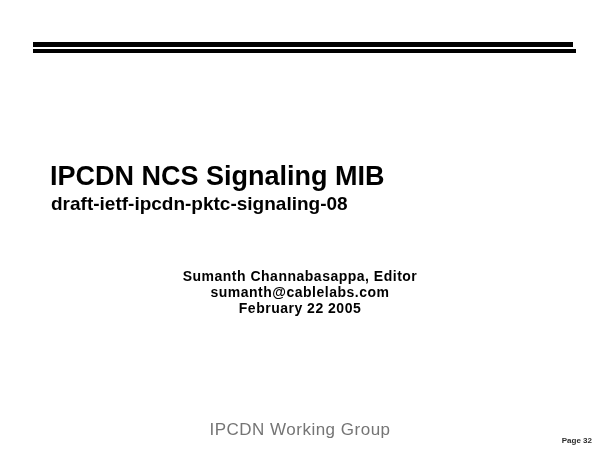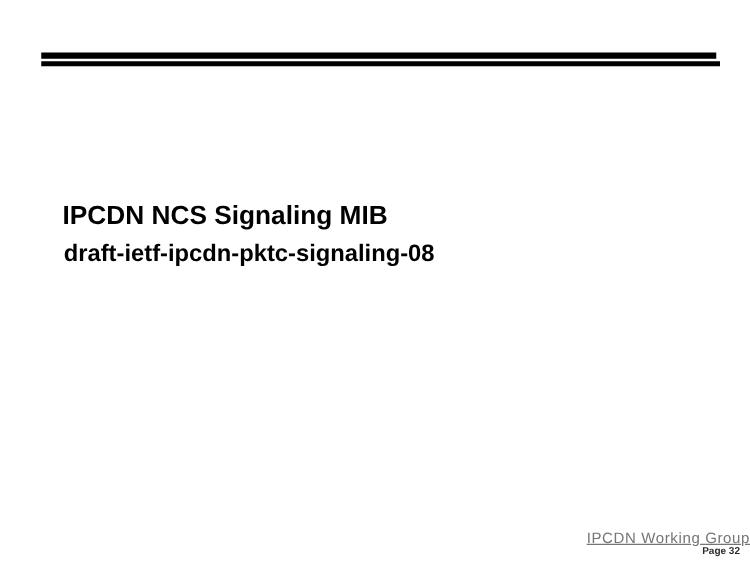--- a/index.html
+++ b/index.html
@@ -23,21 +23,21 @@
   }
   .rule {
     position: absolute;
     background: var(--rule);
   }
   .rule-top    { left: 33px; top: 42px; width: 540px; height: 5px; }
   .rule-bottom { left: 33px; top: 49px; width: 543px; height: 4px; }
   .title {
     position: absolute;
     left: 50px; top: 160px;
-    font-size: 21px; font-weight: bold;
+    font-size: 27px; font-weight: bold;
     line-height: 1.2;
     color: var(--text);
     white-space: nowrap;
   }
   .subtitle {
     position: absolute;
     left: 51px; top: 193px;
     font-size: 19px; font-weight: bold;
     line-height: 1.2;
     color: var(--text);
@@ -48,26 +48,25 @@
     left: 0; right: 0; top: 268px;
     text-align: center;
     font-size: 14px; font-weight: bold;
     letter-spacing: 0.5px;
     line-height: 16px;
     color: var(--text);
   }
   .footer {
     position: absolute;
     left: 0; right: 0; top: 422px;
-    text-align: right;
-    font-size: 12px; font-weight: normal;
+    text-align: center;
+    font-size: 17px; font-weight: normal;
     letter-spacing: 0.5px;
     line-height: 16px;
     color: var(--footer-text);
-    text-decoration: underline;
   }
   .page-label {
     position: absolute;
     right: 8px; top: 436px;
     font-size: 8px; font-weight: bold;
     line-height: 10px;
     color: var(--page-label);
     padding-left: 36px;
   }
 </style>
@@ -76,18 +75,23 @@
 
 <div class="slide">
 
   <div class="rule rule-top"></div>
   <div class="rule rule-bottom"></div>
 
   <div class="title">IPCDN NCS Signaling MIB</div>
 
   <div class="subtitle">draft-ietf-ipcdn-pktc-signaling-08</div>
 
+  <div class="byline">
+    <div>Sumanth Channabasappa, Editor</div>
+    <div>sumanth@cablelabs.com</div>
+    <div>February 22 2005</div>
+  </div>
 
   <div class="footer">IPCDN Working Group</div>
 
   <div class="page-label">Page 32</div>
 
 </div>
 
 </body></html>

